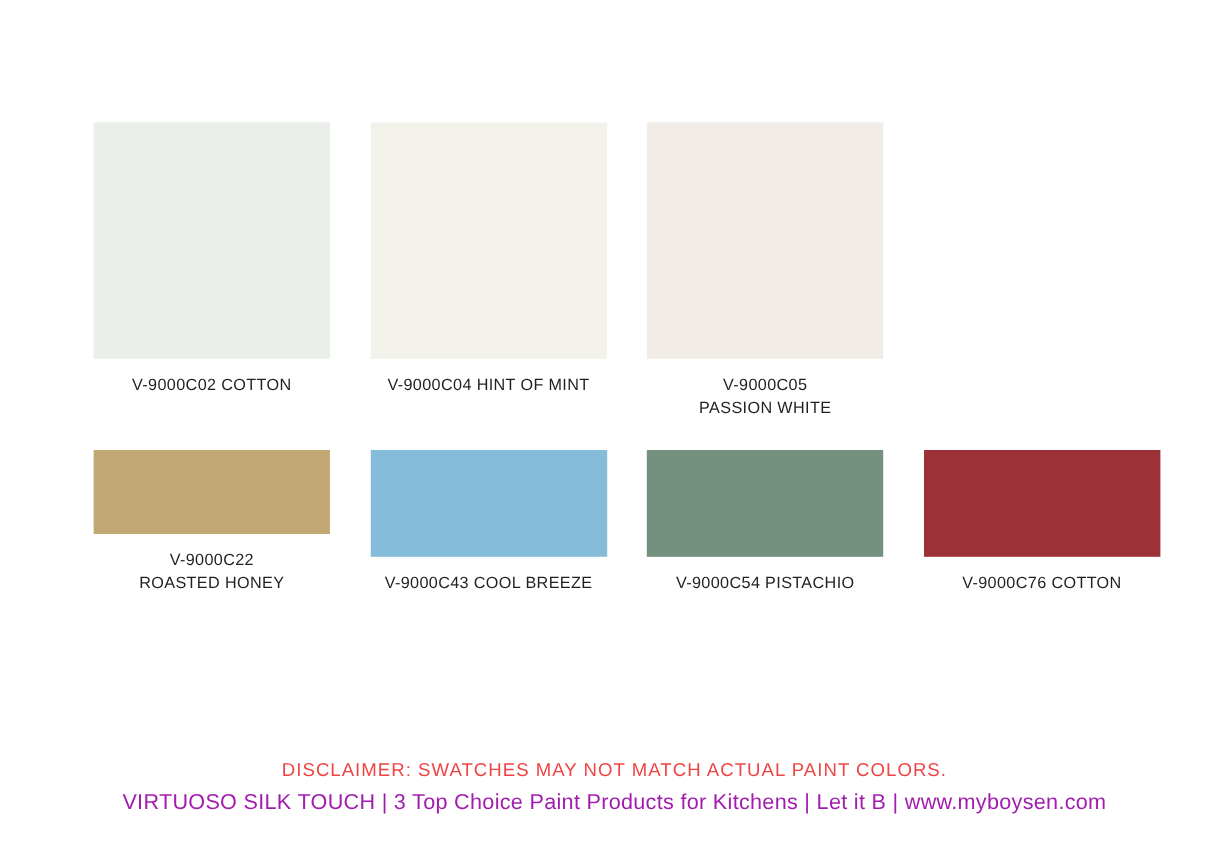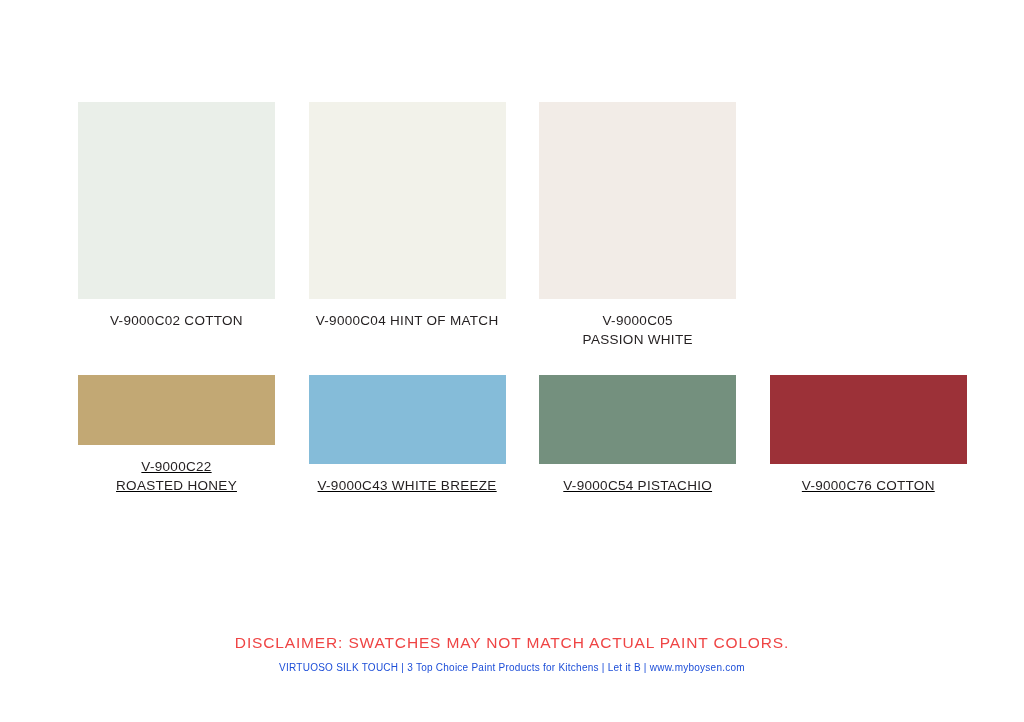--- a/index.html
+++ b/index.html
@@ -40,21 +40,20 @@
     flex-direction: row;
     width: 888px;
   }
 
   .swatch-row.row-top {
     height: 273px;
   }
 
   .swatch-row.row-bottom {
     height: 120px;
-    text-decoration: underline;
   }
 
   .swatch-cell {
     width: 197px;
     margin-right: 33.6px;
     display: flex;
     flex-direction: column;
     align-items: center;
   }
 
@@ -100,65 +99,65 @@
     font-family: "Liberation Sans", sans-serif;
     font-size: 15.5px;
     letter-spacing: 0.85px;
     color: #ef4444;
     line-height: 22px;
   }
 
   .footer-credits {
     margin-top: 5px;
     font-family: "Liberation Sans", sans-serif;
-    font-size: 10px;
+    font-size: 18px;
     letter-spacing: 0.25px;
-    color: #1d4ed8;
+    color: #a21caf;
     line-height: 18px;
   }
 </style>
 </head>
 <body>
 
 <div id="palette-sheet">
 
   <div class="swatch-grid">
 
     <div class="swatch-row row-top">
 
       <div class="swatch-cell">
         <div class="swatch-chip" style="background-color:#eaefe9;"></div>
         <div class="swatch-label">V-9000C02 COTTON</div>
       </div>
 
 
       <div class="swatch-cell">
         <div class="swatch-chip" style="background-color:#f2f2ea;"></div>
-        <div class="swatch-label">V-9000C04 HINT OF MATCH</div>
+        <div class="swatch-label">V-9000C04 HINT OF MINT</div>
       </div>
 
       <div class="swatch-cell">
         <div class="swatch-chip" style="background-color:#f2ece7;"></div>
         <div class="swatch-label">V-9000C05
 PASSION WHITE</div>
       </div>
 
     </div>
 
     <div class="swatch-row row-bottom">
 
       <div class="swatch-cell">
         <div class="swatch-chip" style="background-color:#c2a874;"></div>
         <div class="swatch-label">V-9000C22
 ROASTED HONEY</div>
       </div>
 
       <div class="swatch-cell">
         <div class="swatch-chip" style="background-color:#85bcd9;"></div>
-        <div class="swatch-label">V-9000C43 WHITE BREEZE</div>
+        <div class="swatch-label">V-9000C43 COOL BREEZE</div>
       </div>
 
       <div class="swatch-cell">
         <div class="swatch-chip" style="background-color:#74907e;"></div>
         <div class="swatch-label">V-9000C54 PISTACHIO</div>
       </div>
 
       <div class="swatch-cell">
         <div class="swatch-chip" style="background-color:#9c3138;"></div>
         <div class="swatch-label">V-9000C76 COTTON</div>

